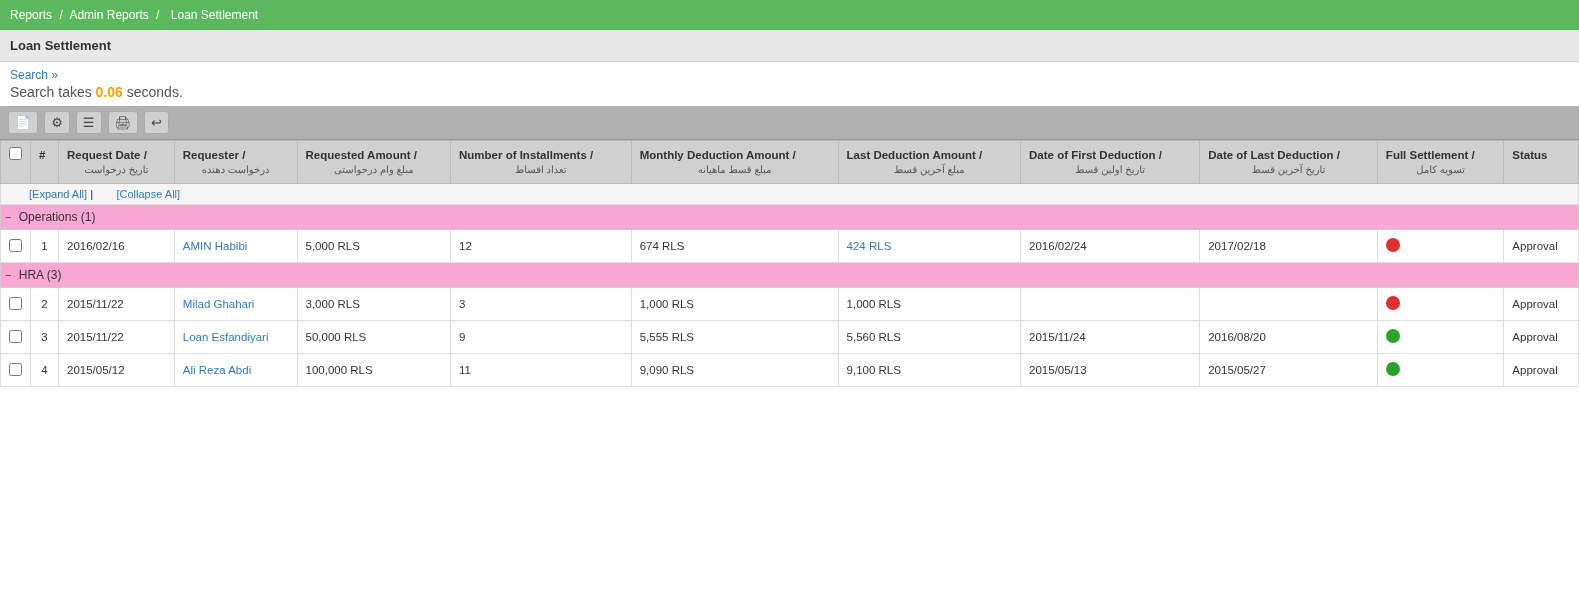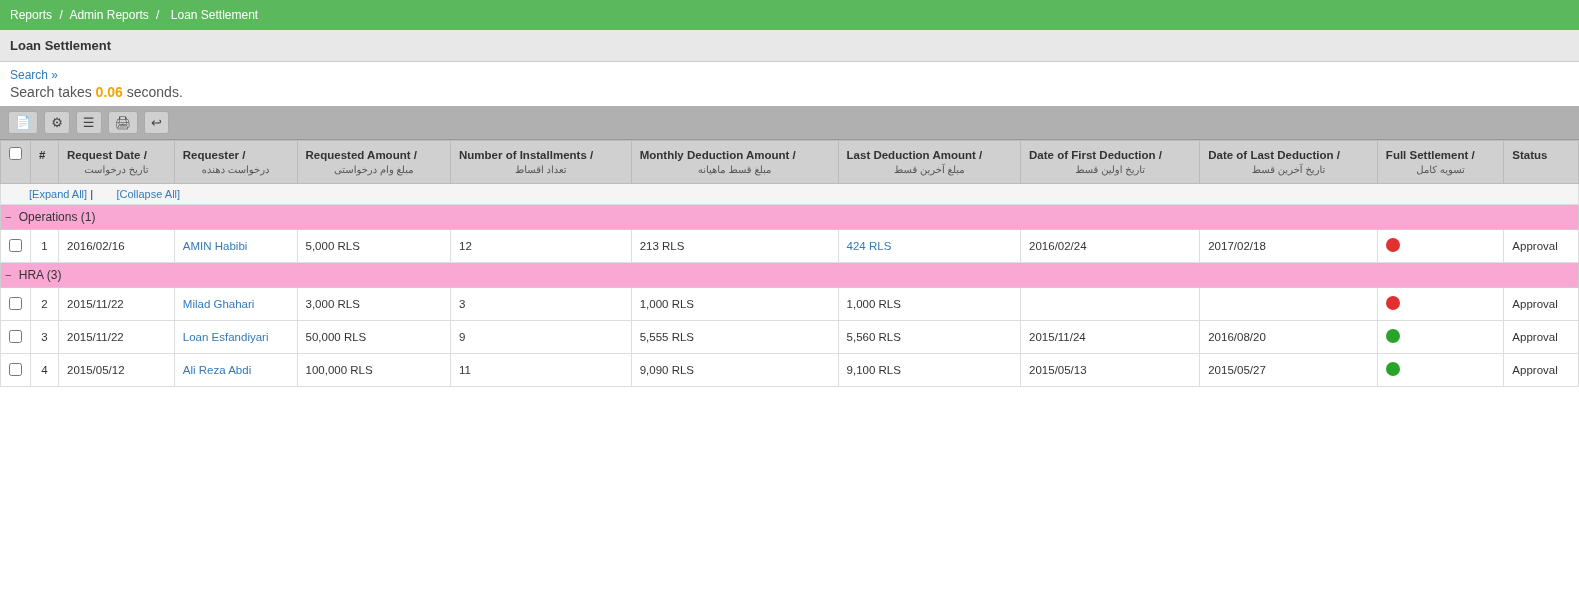--- a/index.html
+++ b/index.html
@@ -213,21 +213,21 @@
         </tr>
         <tr class="data-row">
       <td class="checkbox-col">
         <input type="checkbox" style="">
       </td>
       <td class="num-col">1</td>
       <td>2016/02/16</td>
       <td><a href="#" class="link-text">AMIN Habibi</a></td>
       <td>5,000 RLS</td>
       <td>12</td>
-      <td>213 RLS</td>
+      <td>674 RLS</td>
       <td><a href="#" class="link-text">424 RLS</a></td>
       <td>2016/02/24</td>
       <td>2017/02/18</td>
       <td><span class="status-dot dot-red"></span></td>
       <td>Approval</td>
     </tr>
         <tr class="group-header">
           <td colspan="12"><span class="group-toggle">−</span> HRA (3)</td>
         </tr>
         <tr class="data-row">

